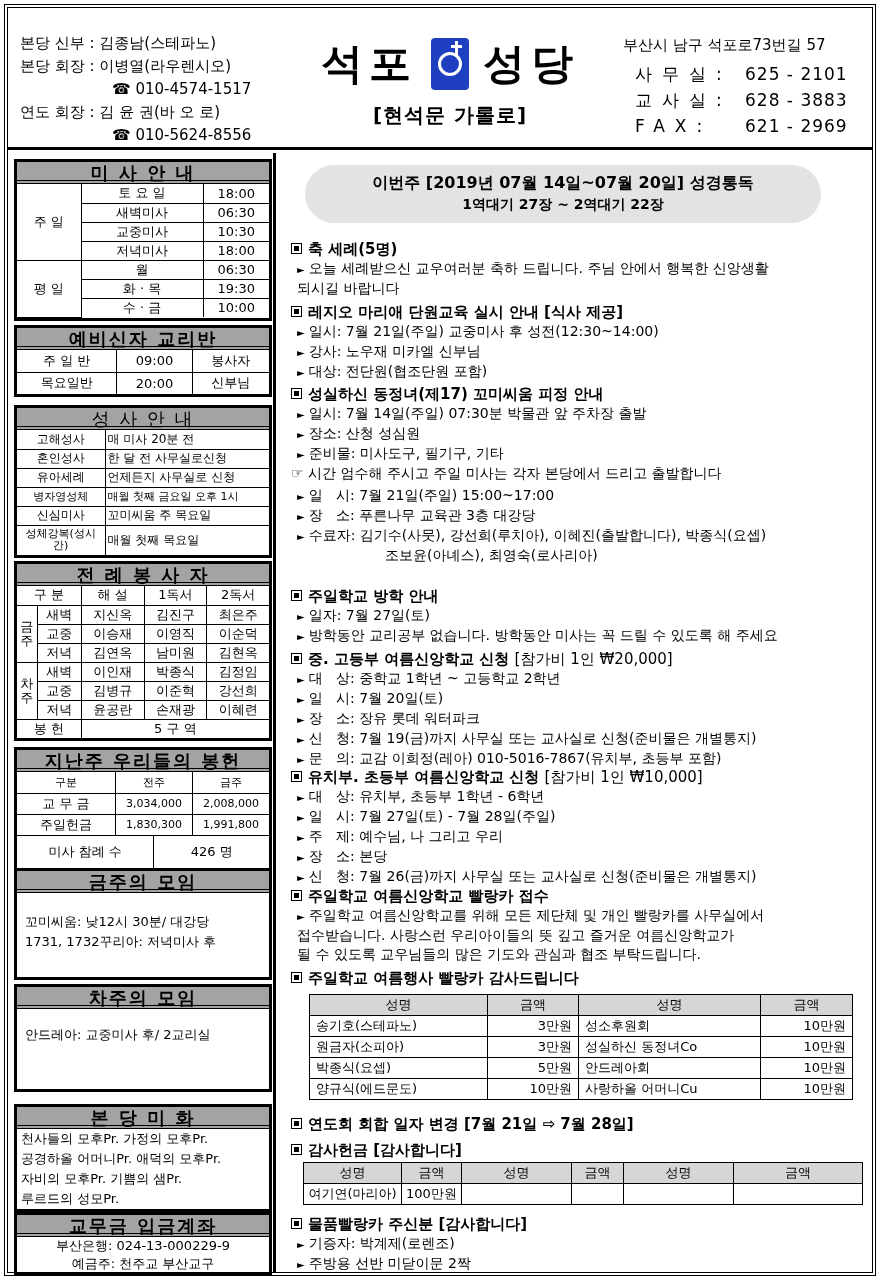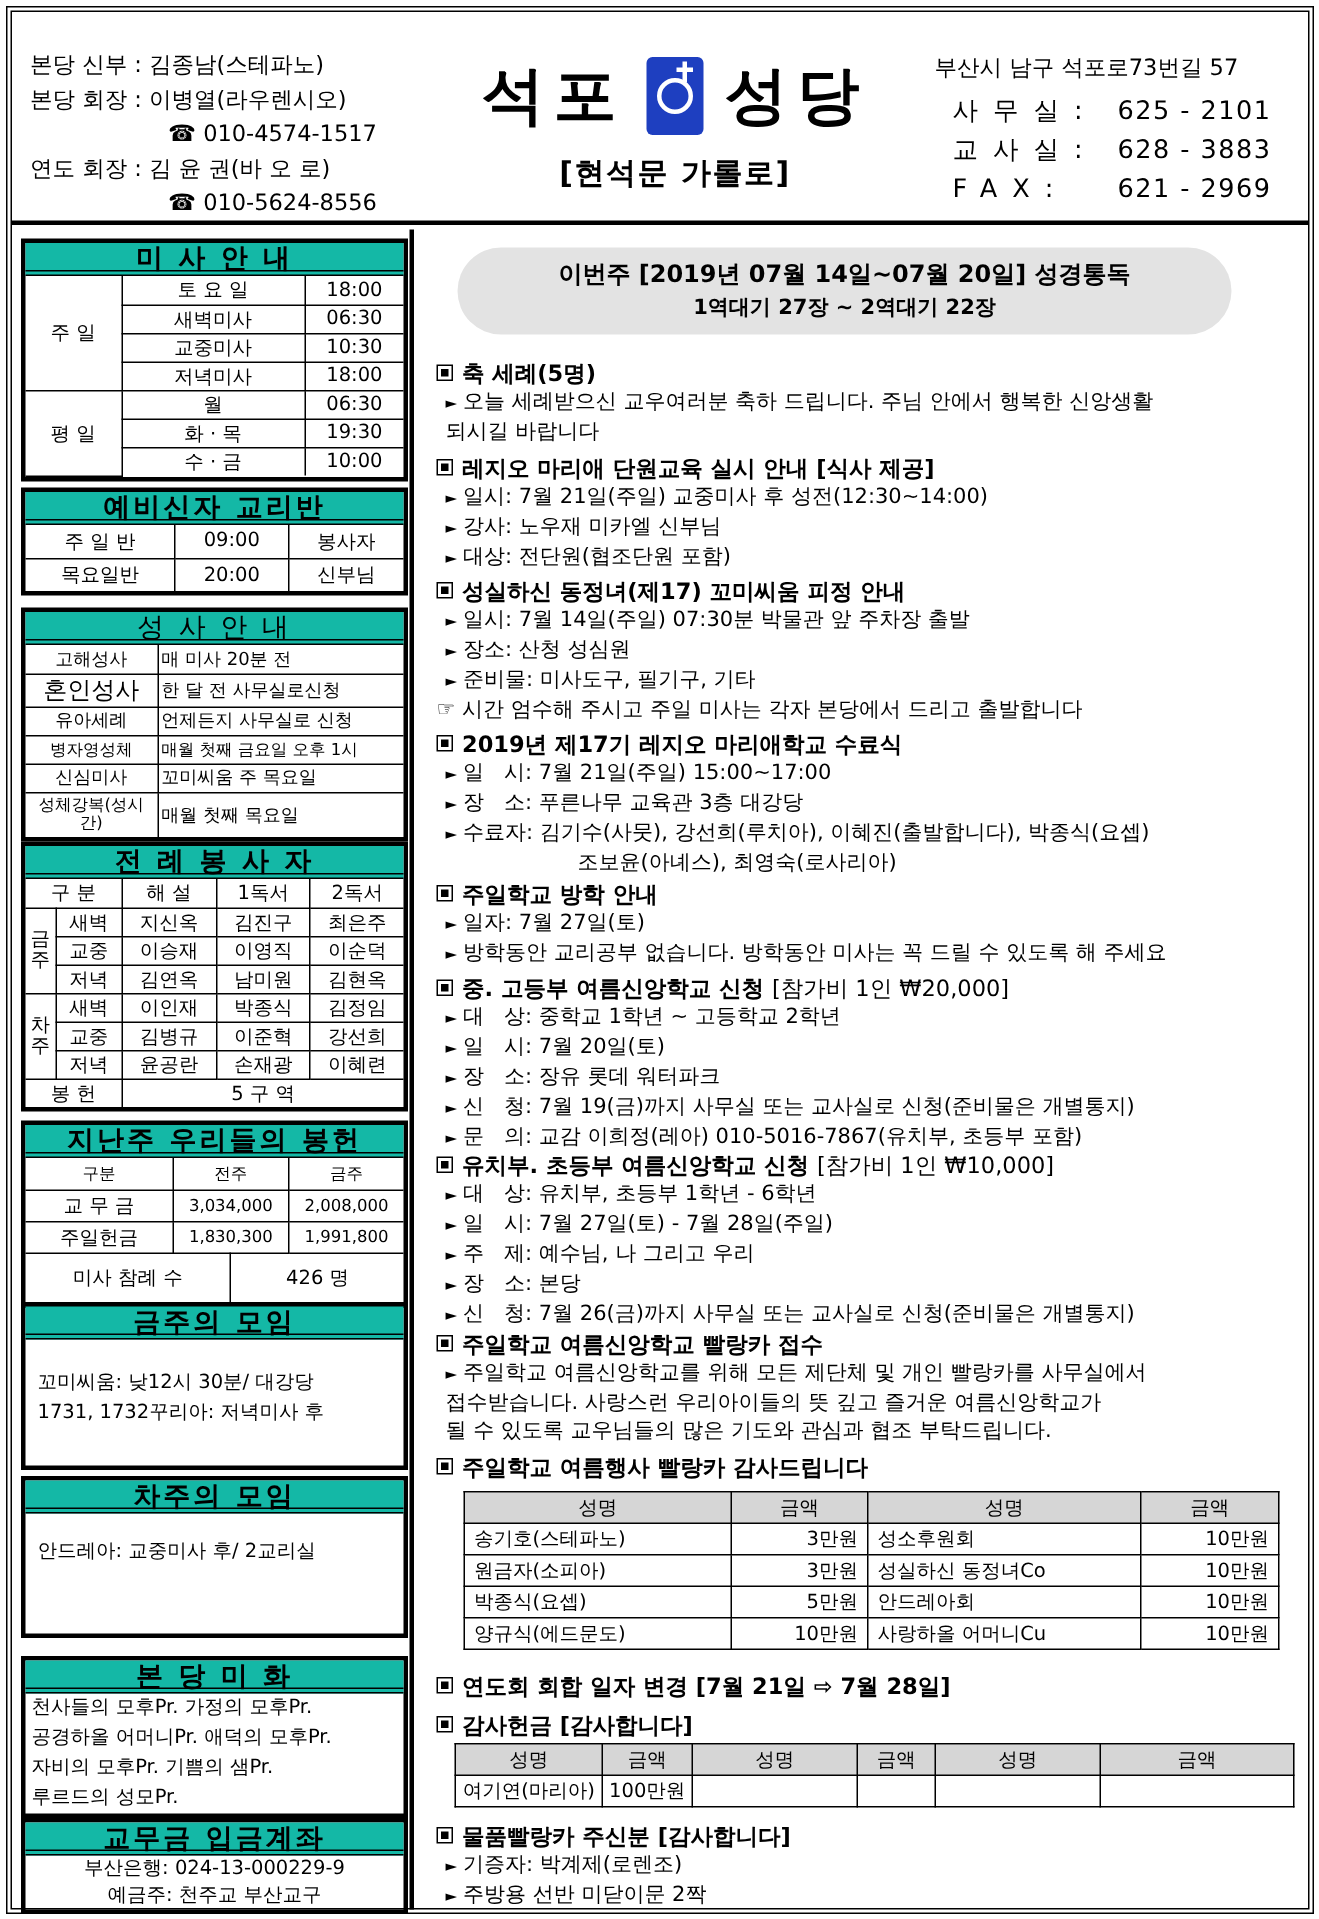--- a/index.html
+++ b/index.html
@@ -19,21 +19,21 @@
   .subtitle { font-size: 20px; font-weight: bold; margin-top: 10px; letter-spacing: 1px; }
   .hdr-right { position: absolute; left: 615px; top: 28px; font-size: 16px; }
   .hdr-right .addr { font-size: 15px; margin-bottom: 6px; }
   .hdr-right .tel { font-size: 17px; line-height: 26px; display: flex; padding-left: 12px; }
   .hdr-right .tel .k { width: 110px; letter-spacing: 10px; }
   .hdr-right .tel .v { letter-spacing: 1px; }
   
   .left-col { position: absolute; left: 0; top: 145px; width: 268px; height: 1120px; border-right: 3px solid #000; }
   .right-col { position: absolute; left: 271px; top: 145px; width: 594px; }
   .box { position: absolute; left: 6px; width: 258px; border: 3px solid #000; }
-  .box-title { background: #14b8a6; text-align: center; font-weight: bold; font-size: 18px; height: 22px; line-height: 21px; border-bottom: 4px double #000; letter-spacing: 2px; }
+  .box-title { background: #a3a3a3; text-align: center; font-weight: bold; font-size: 18px; height: 22px; line-height: 21px; border-bottom: 4px double #000; letter-spacing: 2px; }
   .box-title.light { font-weight: normal; }
   table { border-collapse: collapse; width: 100%; }
   td { border: 1px solid #000; font-size: 13px; text-align: center; height: 19px; padding: 0 2px; }
   .box table tr:first-child td { border-top: none; }
   .box table td:first-child { border-left: none; }
   .box table td:last-child { border-right: none; }
   .box table tr:last-child td { border-bottom: none; }
   .txt { font-size: 13px; line-height: 20px; padding: 0 8px; }
   
   .banner { position: absolute; left: 26px; top: 12px; width: 516px; height: 58px; background: #e3e3e3; border-radius: 29px; text-align: center; }
@@ -153,21 +153,21 @@
 
     <div class="box" style="top:252px;">
       <div class="box-title light">성 사 안 내</div>
       <table>
         <tbody>
             <tr>
               <td style="width:88px;font-size:12px;height:17px">고해성사</td>
               <td style="text-align:left;font-size:12px">매 미사 20분 전</td>
             </tr>
         <tr>
-              <td style="font-size:16px;height:17px">혼인성사</td>
+              <td style="font-size:12px;height:17px">혼인성사</td>
               <td style="text-align:left;font-size:12px">한 달 전 사무실로신청</td>
             </tr>
         <tr>
               <td style="font-size:12px;height:17px">유아세례</td>
               <td style="text-align:left;font-size:12px">언제든지 사무실로 신청</td>
             </tr>
         <tr>
               <td style="font-size:11px;height:17px">병자영성체</td>
               <td style="text-align:left;font-size:11px">매월 첫째 금요일 오후 1시</td>
             </tr>
@@ -319,21 +319,20 @@
 
     <div class="sec" style="top:231px">
       <div class="sec-h"><span class="ic"></span><span>성실하신 동정녀(제17) 꼬미씨움 피정 안내</span></div>
       <div class="item"><span class="b">►</span><span>일시: 7월 14일(주일) 07:30분 박물관 앞 주차장 출발</span></div>
       <div class="item"><span class="b">►</span><span>장소: 산청 성심원</span></div>
       <div class="item"><span class="b">►</span><span>준비물: 미사도구, 필기구, 기타</span></div>
       <div class="item" style="padding-left:0">☞ 시간 엄수해 주시고 주일 미사는 각자 본당에서 드리고 출발합니다</div>
     </div>
 
     <div class="sec" style="top:333px">
-      <div class="sec-h"><span class="ic"></span><span>2019년 제17기 레지오 마리애학교 수료식</span></div>
       <div class="item"><span class="b">►</span><span>일   시: 7월 21일(주일) 15:00~17:00</span></div>
       <div class="item"><span class="b">►</span><span>장   소: 푸른나무 교육관 3층 대강당</span></div>
       <div class="item"><span class="b">►</span><span>수료자: 김기수(사뭇), 강선희(루치아), 이혜진(출발합니다), 박종식(요셉)</span></div>
       <div class="item" style="padding-left:94px">조보윤(아녜스), 최영숙(로사리아)</div>
     </div>
 
     <div class="sec" style="top:433px">
       <div class="sec-h"><span class="ic"></span><span>주일학교 방학 안내</span></div>
       <div class="item"><span class="b">►</span><span>일자: 7월 27일(토)</span></div>
       <div class="item"><span class="b">►</span><span>방학동안 교리공부 없습니다. 방학동안 미사는 꼭 드릴 수 있도록 해 주세요</span></div>

